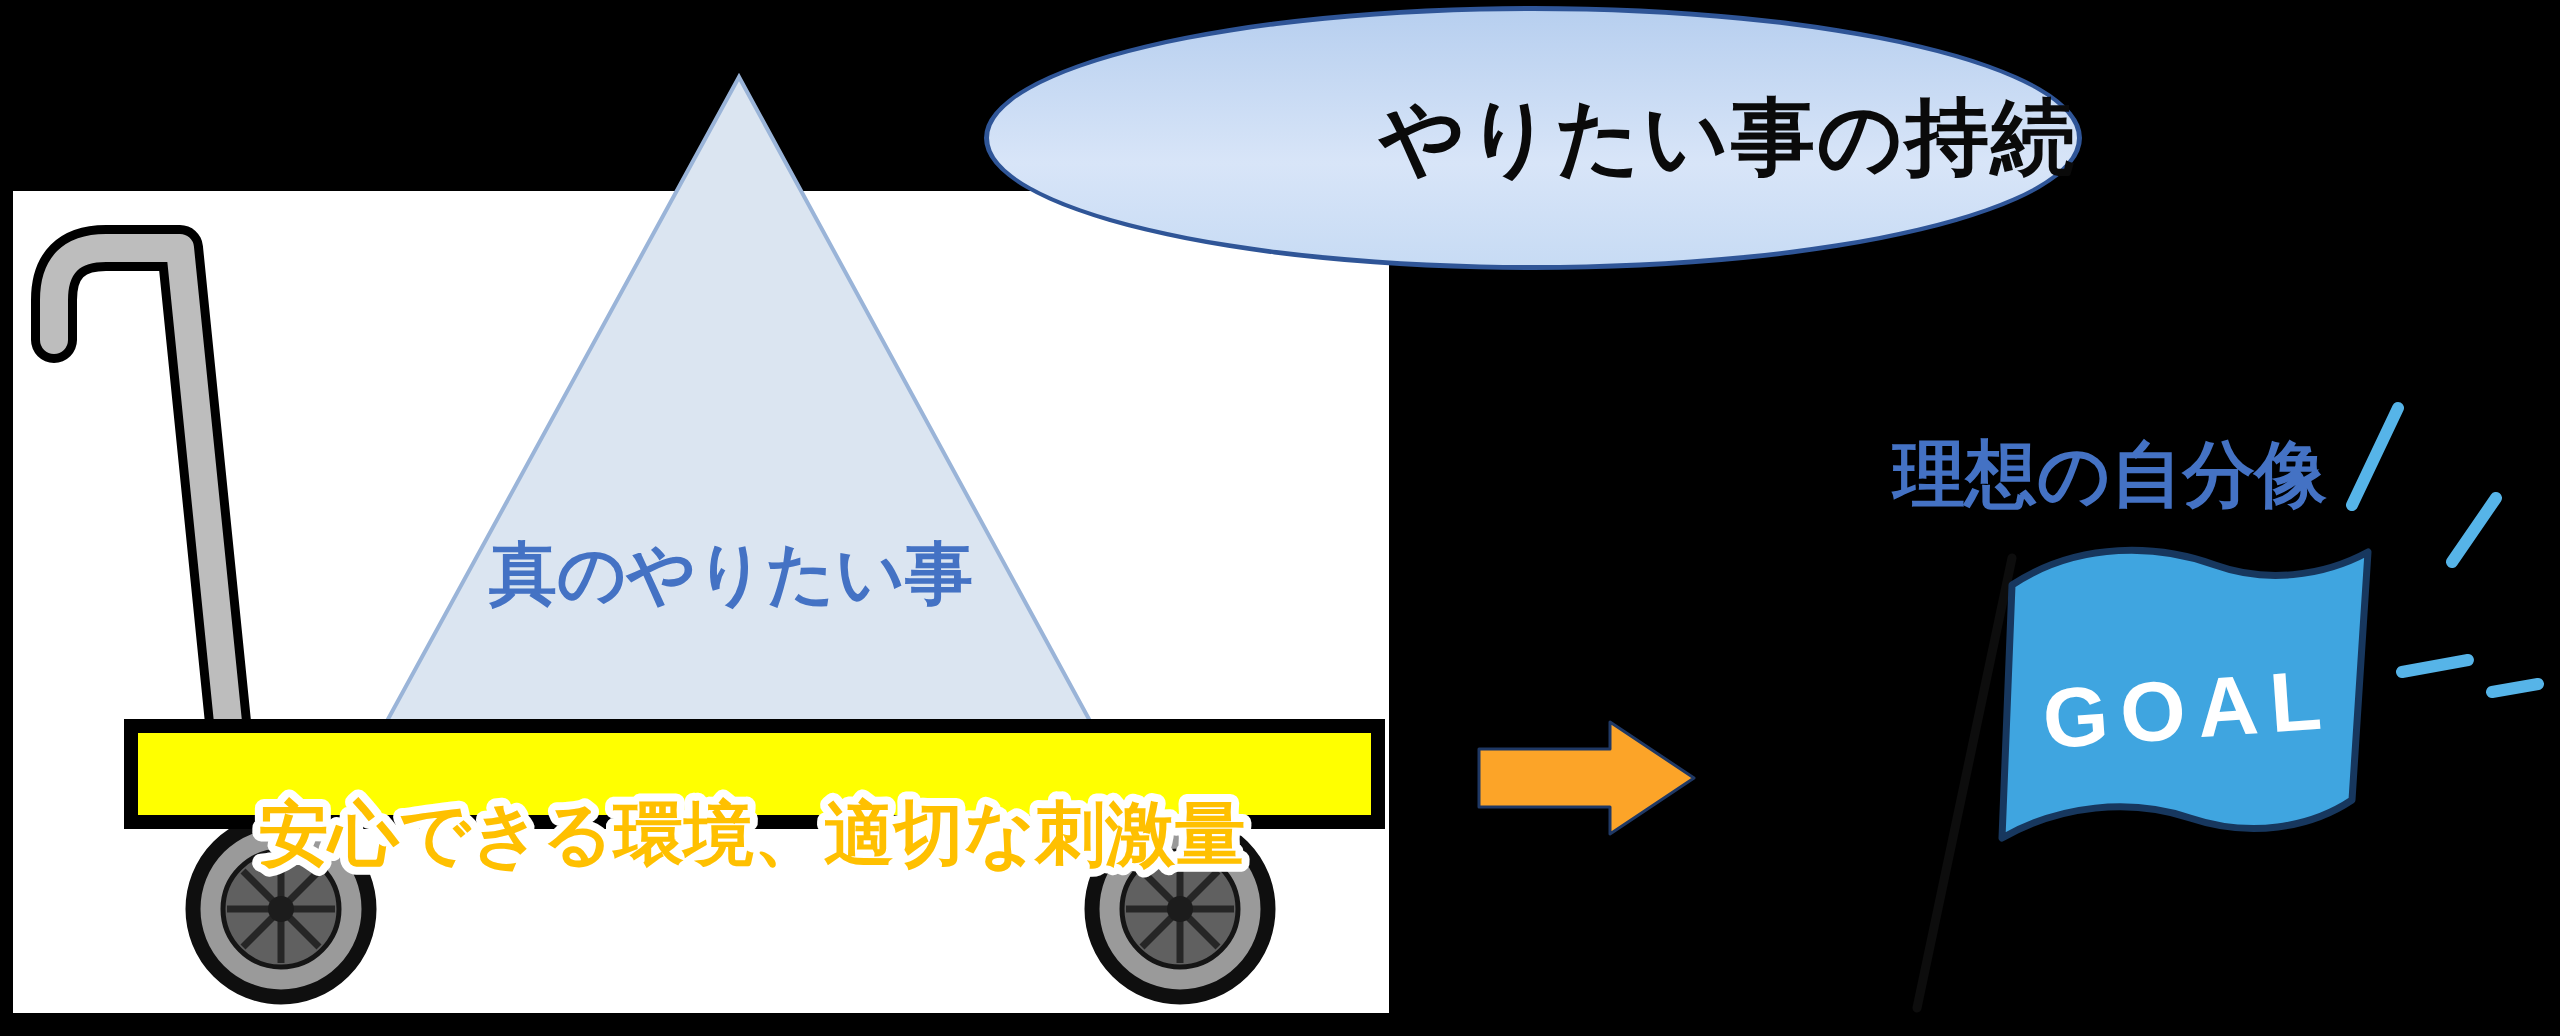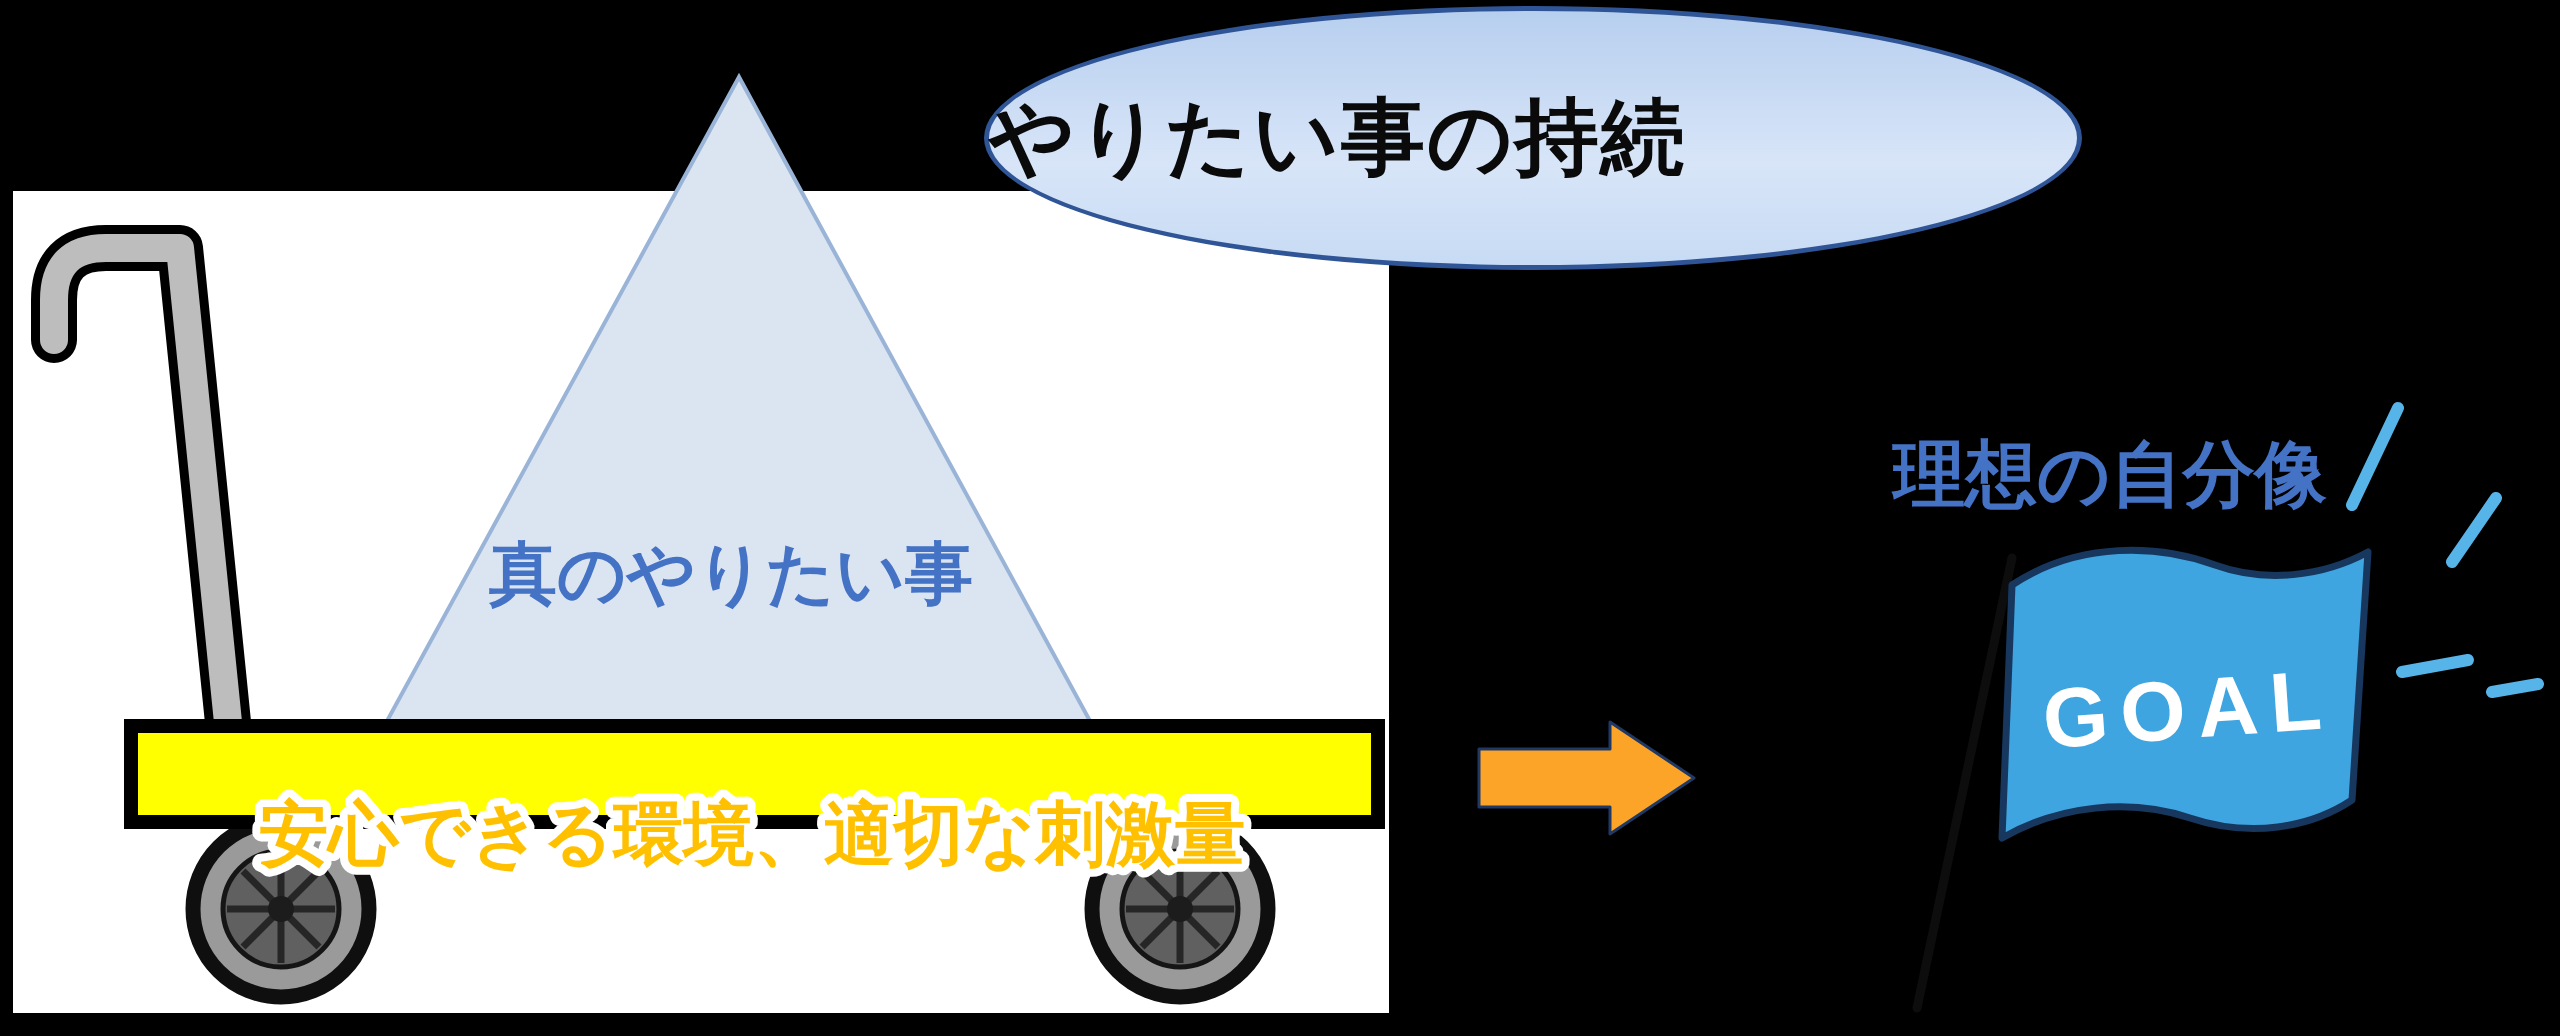--- a/index.html
+++ b/index.html
@@ -11,21 +11,21 @@
   .white-board {
     position:absolute; left:13px; top:191px; width:1376px; height:822px;
     background:#ffffff;
   }
   svg.art { position:absolute; left:0; top:0; width:2560px; height:1036px; }
 
   .bubble {
     position:absolute; left:984px; top:6px; width:1088px; height:254px;
     border:5px solid #2f5597; border-radius:50%;
     background:linear-gradient(180deg,#b7cfef 0%,#d8e5f8 60%,#c7dbf4 100%);
-    display:flex; align-items:center; justify-content:flex-start;
+    display:flex; align-items:center; justify-content:flex-end;
   }
   .bubble-text {
     font-size:84px; font-weight:700; color:#0a0a0a; letter-spacing:2px;
     white-space:nowrap;
   }
   .triangle-label {
     position:absolute; left:731px; top:574px; transform:translate(-50%,-50%);
     font-size:68px; font-weight:700; color:#4472c4; white-space:nowrap;
   }
   .goal-title {

